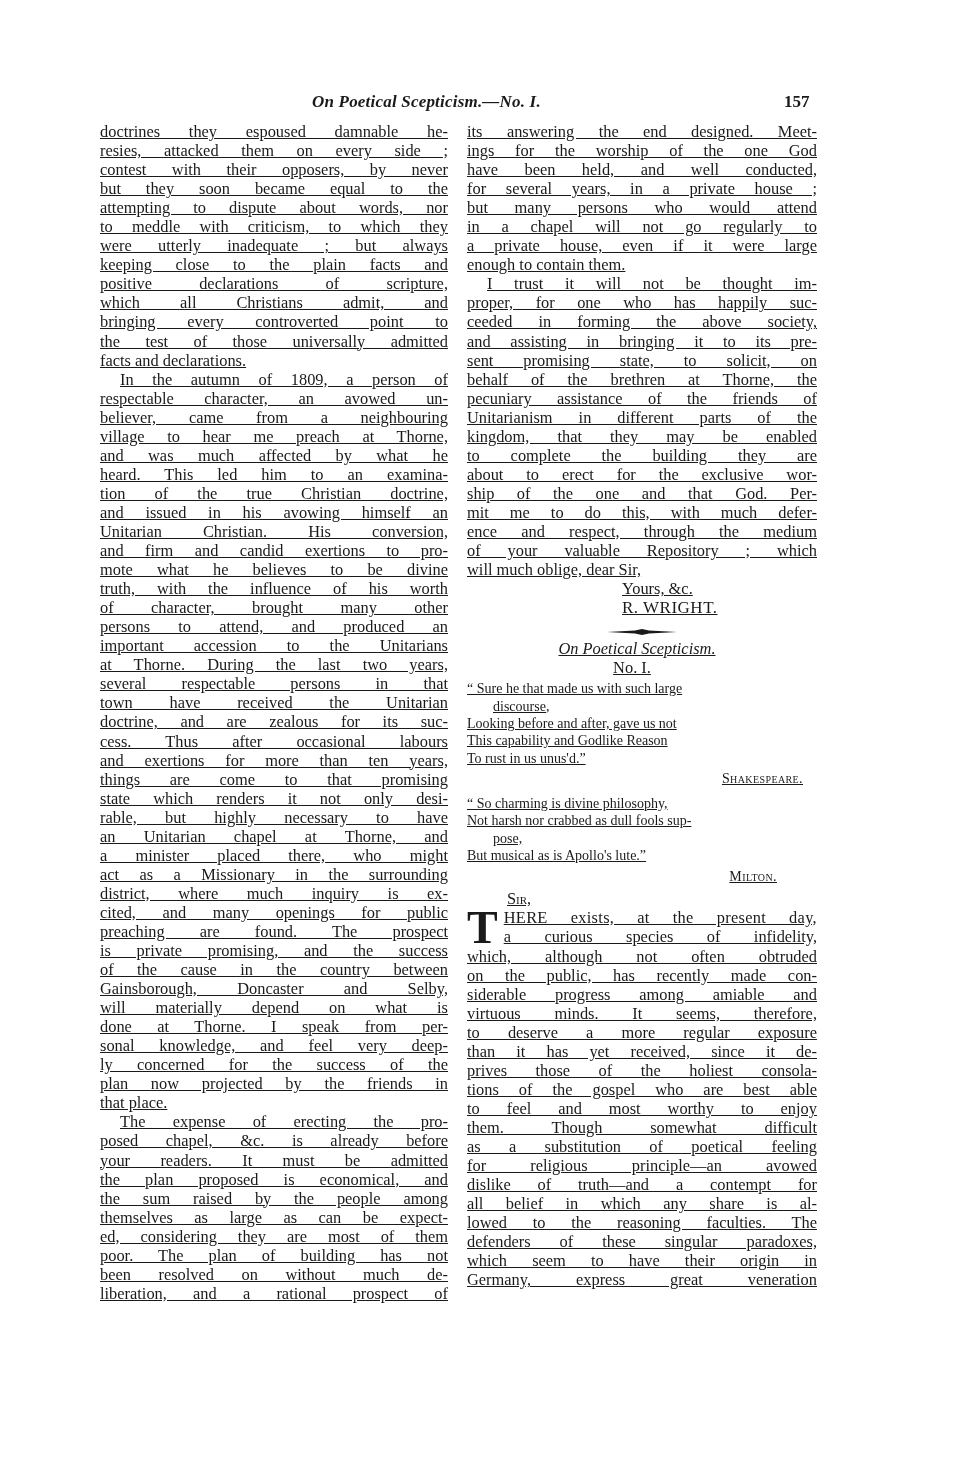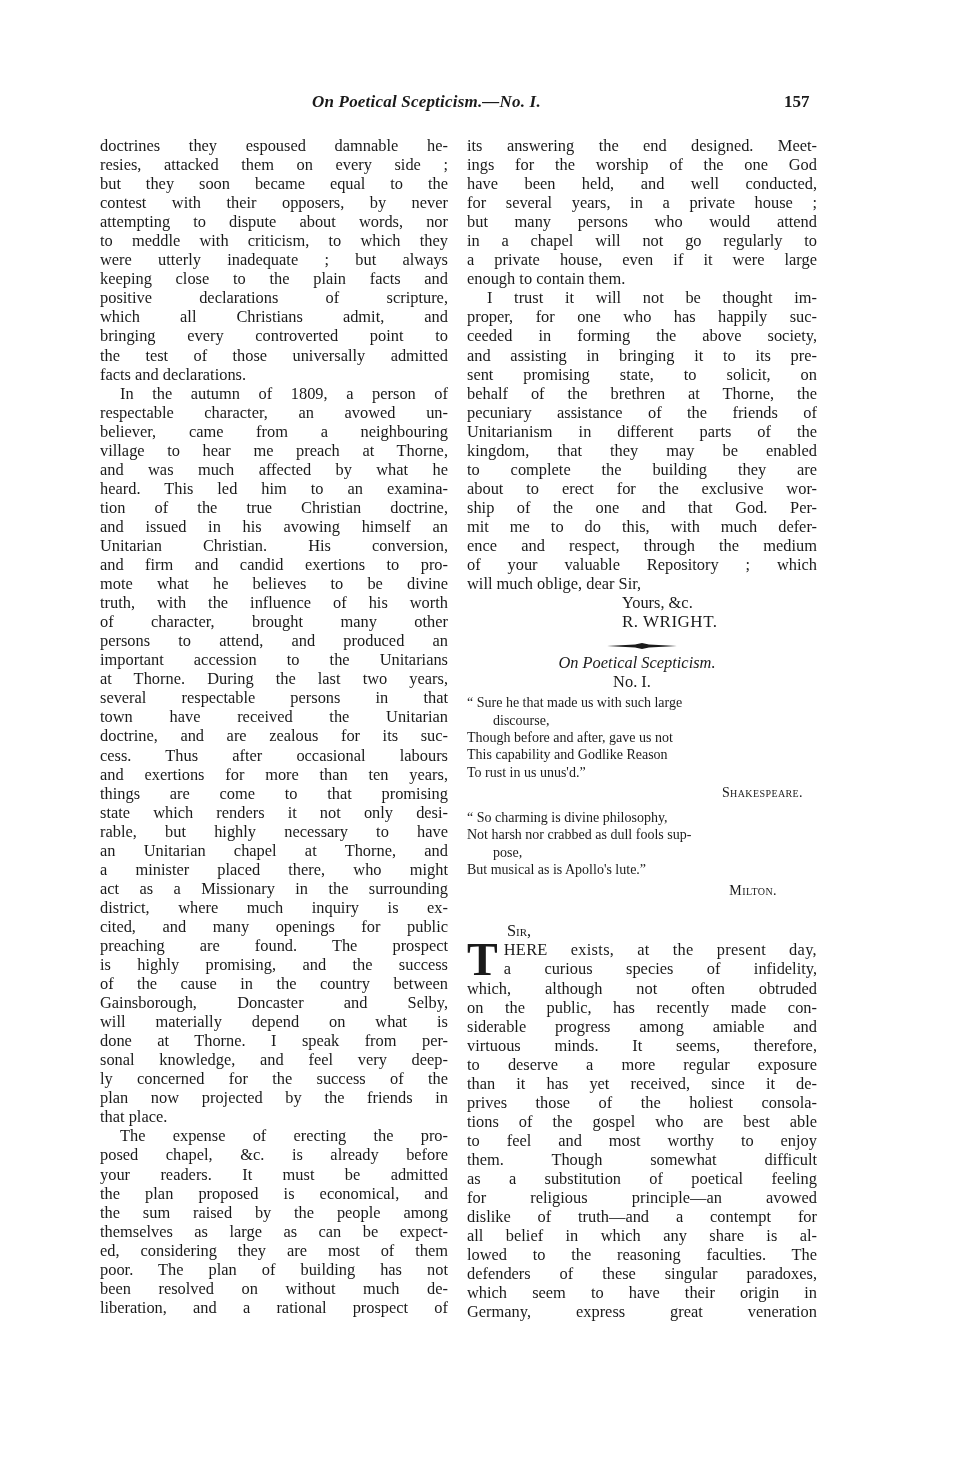--- a/index.html
+++ b/index.html
@@ -28,24 +28,25 @@
     }
     .page-number {
       position: absolute;
       top: 92px;
       left: 784px;
       font-size: 17px;
       font-weight: bold;
     }
     .col {
       position: absolute;
-      top: 136px;
+      top: 122px;
       width: 348px;
       font-size: 16.4px;
       line-height: 19.05px;
+      text-decoration: underline;
     }
     .col-left { left: 100px; }
     .col-right { left: 467px; width: 350px; }
     .line {
       display: block;
       white-space: nowrap;
       text-align: justify;
       text-align-last: justify;
       height: 19.05px;
       overflow: visible;
@@ -95,21 +96,21 @@
       padding-right: 14px;
       padding-top: 2px;
     }
     .epi-attr.milton { padding-right: 40px; }
     .epi-gap { height: 4px; }
     .salutation {
       display: block;
       font-variant: small-caps;
       padding-left: 40px;
       height: 19px;
-      margin-top: 18px;
+      margin-top: 0;
     }
     .dropcap-para { position: relative; }
     .dropcap {
       float: left;
       font-size: 46px;
       line-height: 38px;
       font-weight: bold;
       margin: 1px 6px 0 0;
       height: 38px;
     }
@@ -119,22 +120,22 @@
 <body>
 
 <div class="page">
 
   <div class="running-head">On Poetical Scepticism.—No. I.</div>
   <div class="page-number">157</div>
 
   <div class="col col-left" id="left-col">
       <span class="line">doctrines they espoused damnable he-</span>
       <span class="line">resies, attacked them on every side ;</span>
+      <span class="line">contest with their opposers, by never</span>
       <span class="line">but they soon became equal to the</span>
-      <span class="line">contest with their opposers, by never</span>
       <span class="line">attempting to dispute about words, nor</span>
       <span class="line">to meddle with criticism, to which they</span>
       <span class="line">were utterly inadequate ; but always</span>
       <span class="line">keeping close to the plain facts and</span>
       <span class="line">positive declarations of scripture,</span>
       <span class="line">which all Christians admit, and</span>
       <span class="line">bringing every controverted point to</span>
       <span class="line">the test of those universally admitted</span>
       <span class="line last">facts and declarations.</span>
       <span class="line indent">In the autumn of 1809, a person of</span>
@@ -160,21 +161,21 @@
       <span class="line">and exertions for more than ten years,</span>
       <span class="line">things are come to that promising</span>
       <span class="line">state which renders it not only desi-</span>
       <span class="line">rable, but highly necessary to have</span>
       <span class="line">an Unitarian chapel at Thorne, and</span>
       <span class="line">a minister placed there, who might</span>
       <span class="line">act as a Missionary in the surrounding</span>
       <span class="line">district, where much inquiry is ex-</span>
       <span class="line">cited, and many openings for public</span>
       <span class="line">preaching are found. The prospect</span>
-      <span class="line">is highly promising, and the success</span>
+      <span class="line">is private promising, and the success</span>
       <span class="line">of the cause in the country between</span>
       <span class="line">Gainsborough, Doncaster and Selby,</span>
       <span class="line">will materially depend on what is</span>
       <span class="line">done at Thorne. I speak from per-</span>
       <span class="line">sonal knowledge, and feel very deep-</span>
       <span class="line">ly concerned for the success of the</span>
       <span class="line">plan now projected by the friends in</span>
       <span class="line last">that place.</span>
       <span class="line indent">The expense of erecting the pro-</span>
       <span class="line">posed chapel, &amp;c. is already before</span>
@@ -221,21 +222,21 @@
     <svg class="ornament" viewBox="0 0 70 6">
       <path d="M0 3 L28 1.6 L35 0 L42 1.6 L70 3 L42 4.4 L35 6 L28 4.4 Z" fill="#1a1a1a"></path>
     </svg>
 
     <span class="article-title">On Poetical Scepticism.</span>
     <span class="article-number">No. I.</span>
 
     <div class="epigraph" id="epi-0">
         <span class="epi-line">“ Sure he that made us with such large</span>
         <span class="epi-line cont">discourse,</span>
-        <span class="epi-line">Though before and after, gave us not</span>
+        <span class="epi-line">Looking before and after, gave us not</span>
         <span class="epi-line">This capability and Godlike Reason</span>
         <span class="epi-line">To rust in us unus'd.”</span>
       </div>
     <span class="epi-attr">Shakespeare.</span>
     <div class="epi-gap"></div>
     <div class="epigraph" id="epi-1">
         <span class="epi-line">“ So charming is divine philosophy,</span>
         <span class="epi-line">Not harsh nor crabbed as dull fools sup-</span>
         <span class="epi-line cont">pose,</span>
         <span class="epi-line">But musical as is Apollo's lute.”</span>

